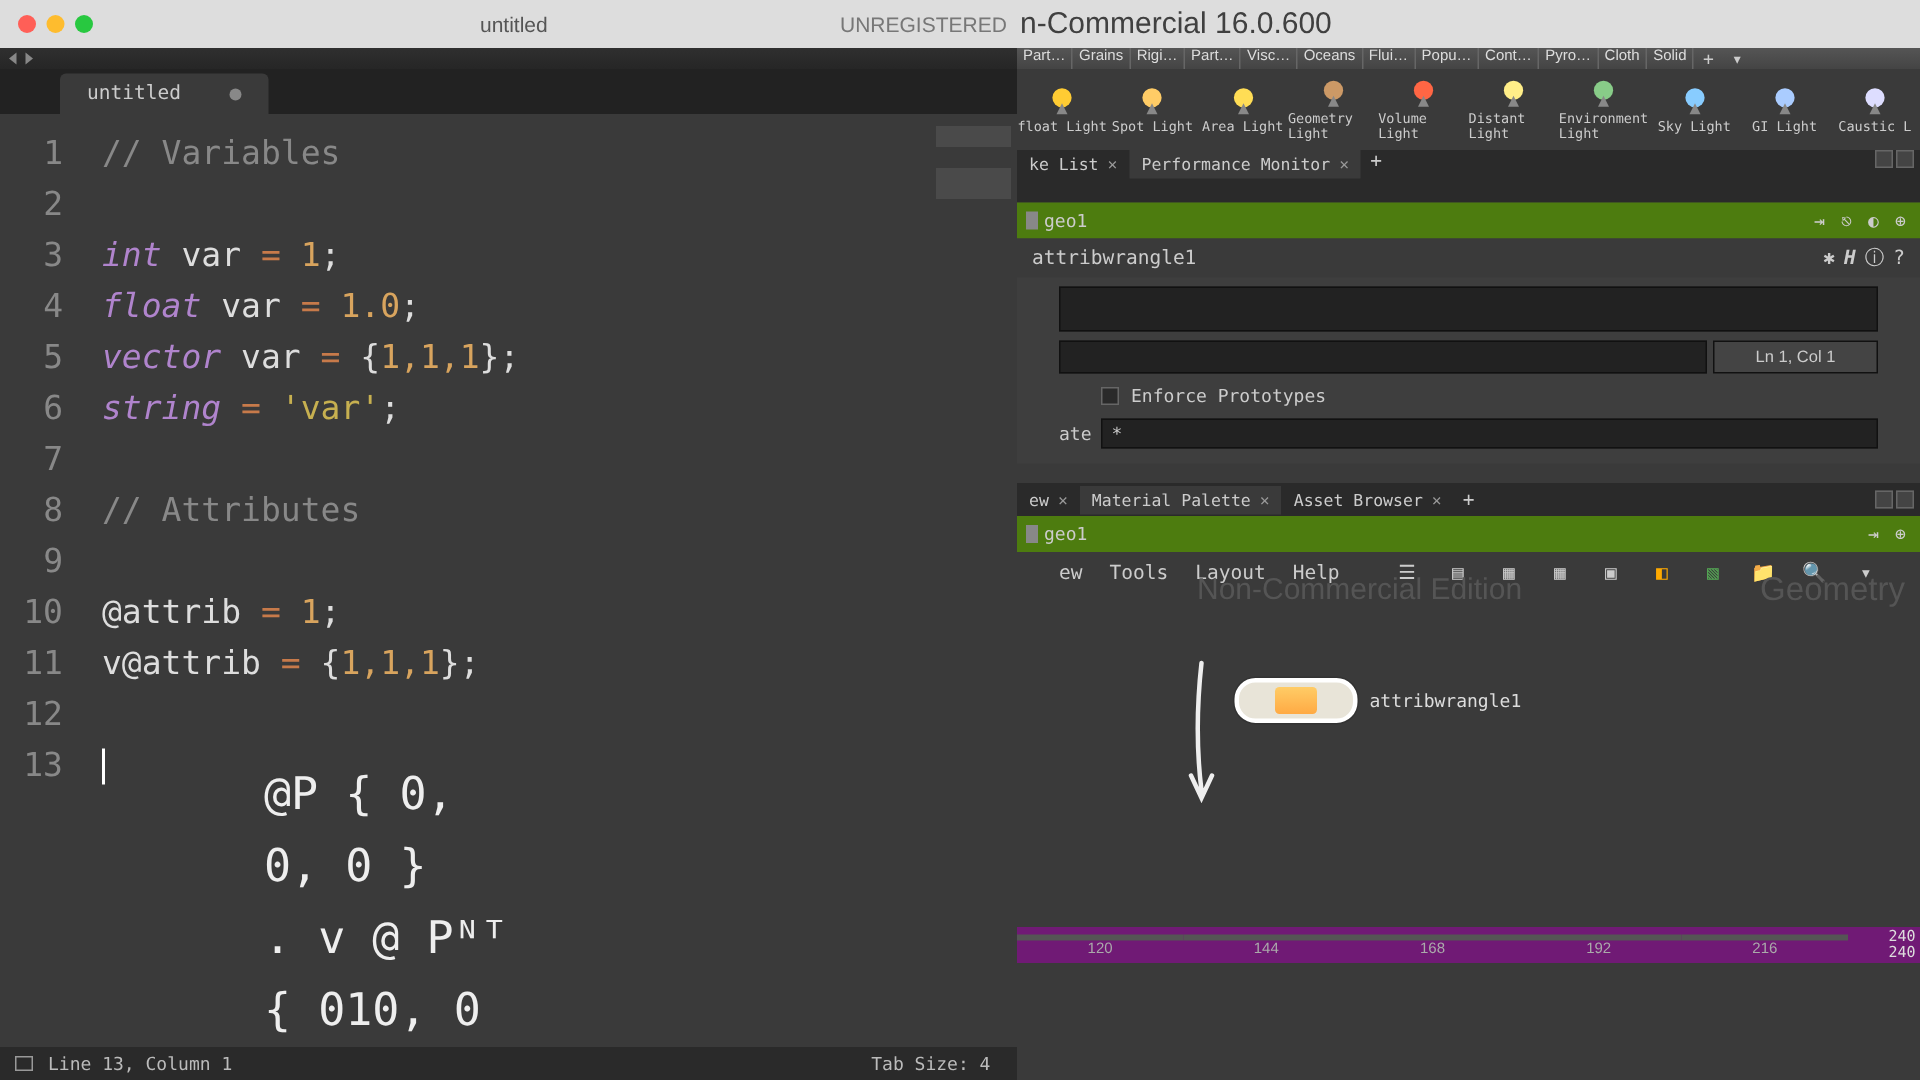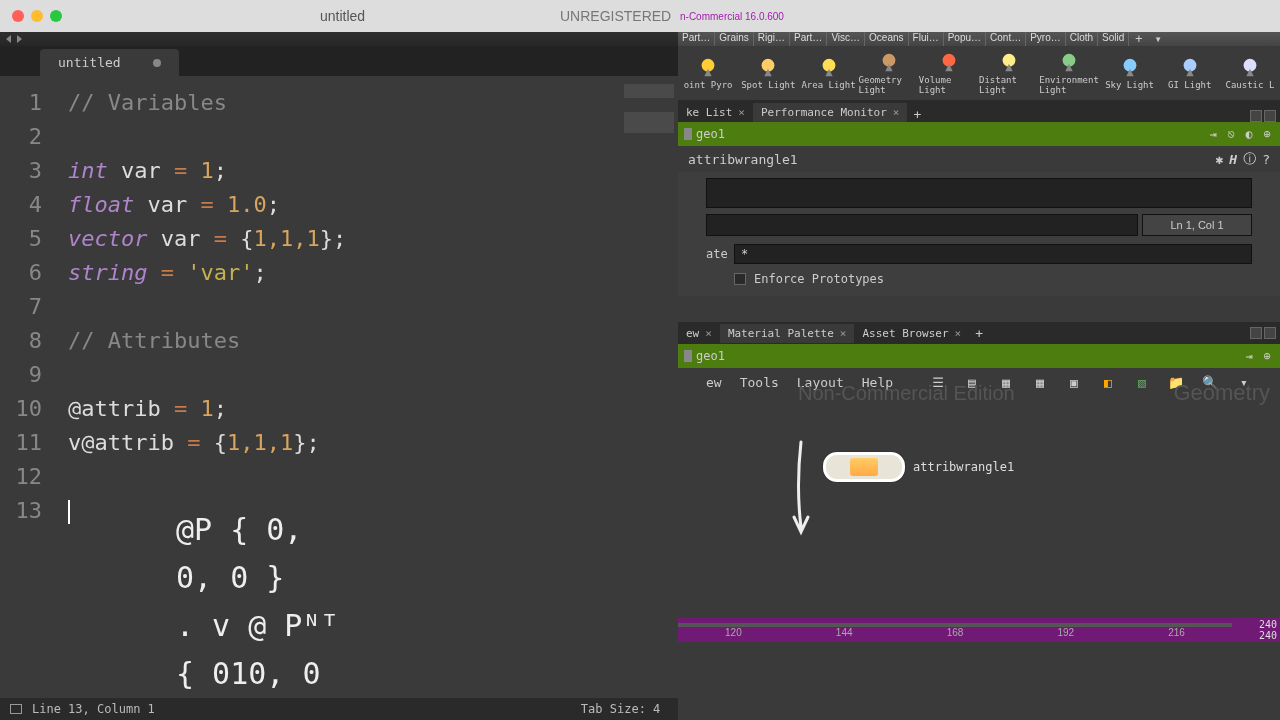--- a/index.html
+++ b/index.html
@@ -3,21 +3,21 @@
 <meta charset="utf-8">
 <style>
 *{box-sizing:border-box;margin:0;padding:0;font-family:Menlo,Consolas,monospace}
 body{background:#3a3a3a;color:#ccc;font-size:13px;overflow:hidden;width:1280px;height:720px;position:relative}
 .mac-bar{background:#ddd;height:32px;display:flex;align-items:center;position:relative}
 .mac-dots{display:flex;gap:7px;padding-left:12px}
 .mac-dot{width:12px;height:12px;border-radius:50%}
 .dot-r{background:#ff5f57}.dot-y{background:#febc2e}.dot-g{background:#28c840}
 .mac-title{position:absolute;left:320px;color:#555;font-family:-apple-system,sans-serif;font-size:14px}
 .mac-reg{position:absolute;left:560px;color:#777;font-family:-apple-system,sans-serif;font-size:14px}
-.houdini-title{position:absolute;left:680px;color:#a21caf;font-family:-apple-system,sans-serif;font-size:10px}
+.houdini-title{position:absolute;left:680px;color:#404040;font-family:-apple-system,sans-serif;font-size:20px}
 .left-pane{position:absolute;left:0;top:32px;width:678px;height:688px;background:#3a3a3a}
 .right-pane{position:absolute;left:678px;top:32px;width:602px;height:688px;background:#3a3a3a}
 .wm-left{background:linear-gradient(#2f2f2f,#262626);height:14px;display:flex;align-items:center;padding:0 6px;gap:6px}
 .wm-arr{width:0;height:0;border-top:4px solid transparent;border-bottom:4px solid transparent}
 .wm-arr.l{border-right:5px solid #888}.wm-arr.r{border-left:5px solid #888}
 .tab-bar{background:#222;height:30px;display:flex;align-items:end}
 .tab{background:#3a3a3a;padding:6px 18px;border-radius:4px 4px 0 0;color:#ccc;font-family:-apple-system,sans-serif;font-size:13px;margin-left:40px;display:flex;align-items:center;gap:12px}
 .tab-dot{width:8px;height:8px;border-radius:50%;background:#888;margin-left:20px}
 .tab-chev{position:absolute;right:10px;top:48px;color:#999}
 .editor{display:flex;height:calc(100% - 80px);position:relative}
@@ -32,21 +32,21 @@
 .status-bar .sb-i{width:12px;height:10px;border:1px solid #999;margin-right:10px}
 .status-r{position:absolute;right:12px;display:flex;gap:40px}
 
 .shelf{background:#3a3a3a;height:68px}
 .shelf-tabs{display:flex;height:14px;background:linear-gradient(#555,#444)}
 .shelf-tab{font-size:10px;padding:0 4px;color:#ddd;border-right:1px solid #666;font-family:-apple-system,sans-serif}
 .shelf-add{color:#ccc;padding:0 6px;font-size:12px}
 .shelf-icons{display:flex;height:54px}
 .shelf-icon{flex:1;display:flex;flex-direction:column;align-items:center;justify-content:center;font-size:9px;color:#ccc;font-family:-apple-system,sans-serif;gap:2px}
 .shelf-icon svg{width:22px;height:22px}
-.pane-tabs{height:22px;background:#2a2a2a;display:flex;align-items:flex-end;font-family:-apple-system,sans-serif;font-size:11px}
+.pane-tabs{height:35px;background:#2a2a2a;display:flex;align-items:flex-start;font-family:-apple-system,sans-serif;font-size:11px}
 .ptab{padding:3px 8px;color:#ccc;display:flex;align-items:center;gap:6px}
 .ptab.active{background:#3a3a3a}
 .ptab-x{color:#999;font-size:11px}
 .ptab-add{color:#ccc;padding:0 6px;font-size:13px}
 .path-row{height:24px;background:#4d7c0f;display:flex;align-items:center;padding:0 6px;font-family:-apple-system,sans-serif;font-size:12px}
 .path-row .hi{width:8px;height:12px;background:#888;margin-right:4px}
 .path-row .sep{flex:1}
 .path-icons{display:flex;gap:4px}
 .path-icons .ic{width:14px;height:14px;display:flex;align-items:center;justify-content:center}
 .node-name{height:26px;background:#3a3a3a;display:flex;align-items:center;padding:0 10px;font-family:-apple-system,sans-serif;font-size:13px}
@@ -177,21 +177,21 @@
         <div class="shelf-tab">Solid</div>
         <div class="shelf-add">+</div>
         <div class="shelf-add">▾</div>
       </div>
     <div class="shelf-icons" id="shelf-icons">
         <div class="shelf-icon">
           <svg viewBox="0 0 24 24">
             <circle cx="12" cy="10" r="7" fill="#ffcc33"></circle>
             <path d="M12 14 L8 22 L16 22 Z" fill="#888"></path>
           </svg>
-          <span>oint Pyro</span>
+          <span>float Light</span>
         </div>
         <div class="shelf-icon">
           <svg viewBox="0 0 24 24">
             <circle cx="12" cy="10" r="7" fill="#ffcc66"></circle>
             <path d="M12 14 L8 22 L16 22 Z" fill="#888"></path>
           </svg>
           <span>Spot Light</span>
         </div>
         <div class="shelf-icon">
           <svg viewBox="0 0 24 24">
@@ -286,27 +286,27 @@
     <span class="ic">ⓘ</span>
     <span class="ic">?</span>
   </div>
   <div class="param-area">
     <div class="code-box"></div>
     <div class="code-row">
       <div class="code-input"></div>
       <div class="code-stat">Ln 1, Col 1</div>
     </div>
     <div class="param-row">
-      <span class="param-lbl">ate</span>
-      <div class="param-field">*</div>
-    </div>
-    <div class="param-row">
       <span class="param-lbl"></span>
       <div class="chk"></div>
       <span>Enforce Prototypes</span>
+    </div>
+    <div class="param-row">
+      <span class="param-lbl">ate</span>
+      <div class="param-field">*</div>
     </div>
   </div>
 
   <div class="net-area">
     <div class="net-tabs pane-tabs">
       <div class="ptab">
           <span>ew</span>
           <span class="ptab-x">×</span>
         </div>
       <div class="ptab active">

